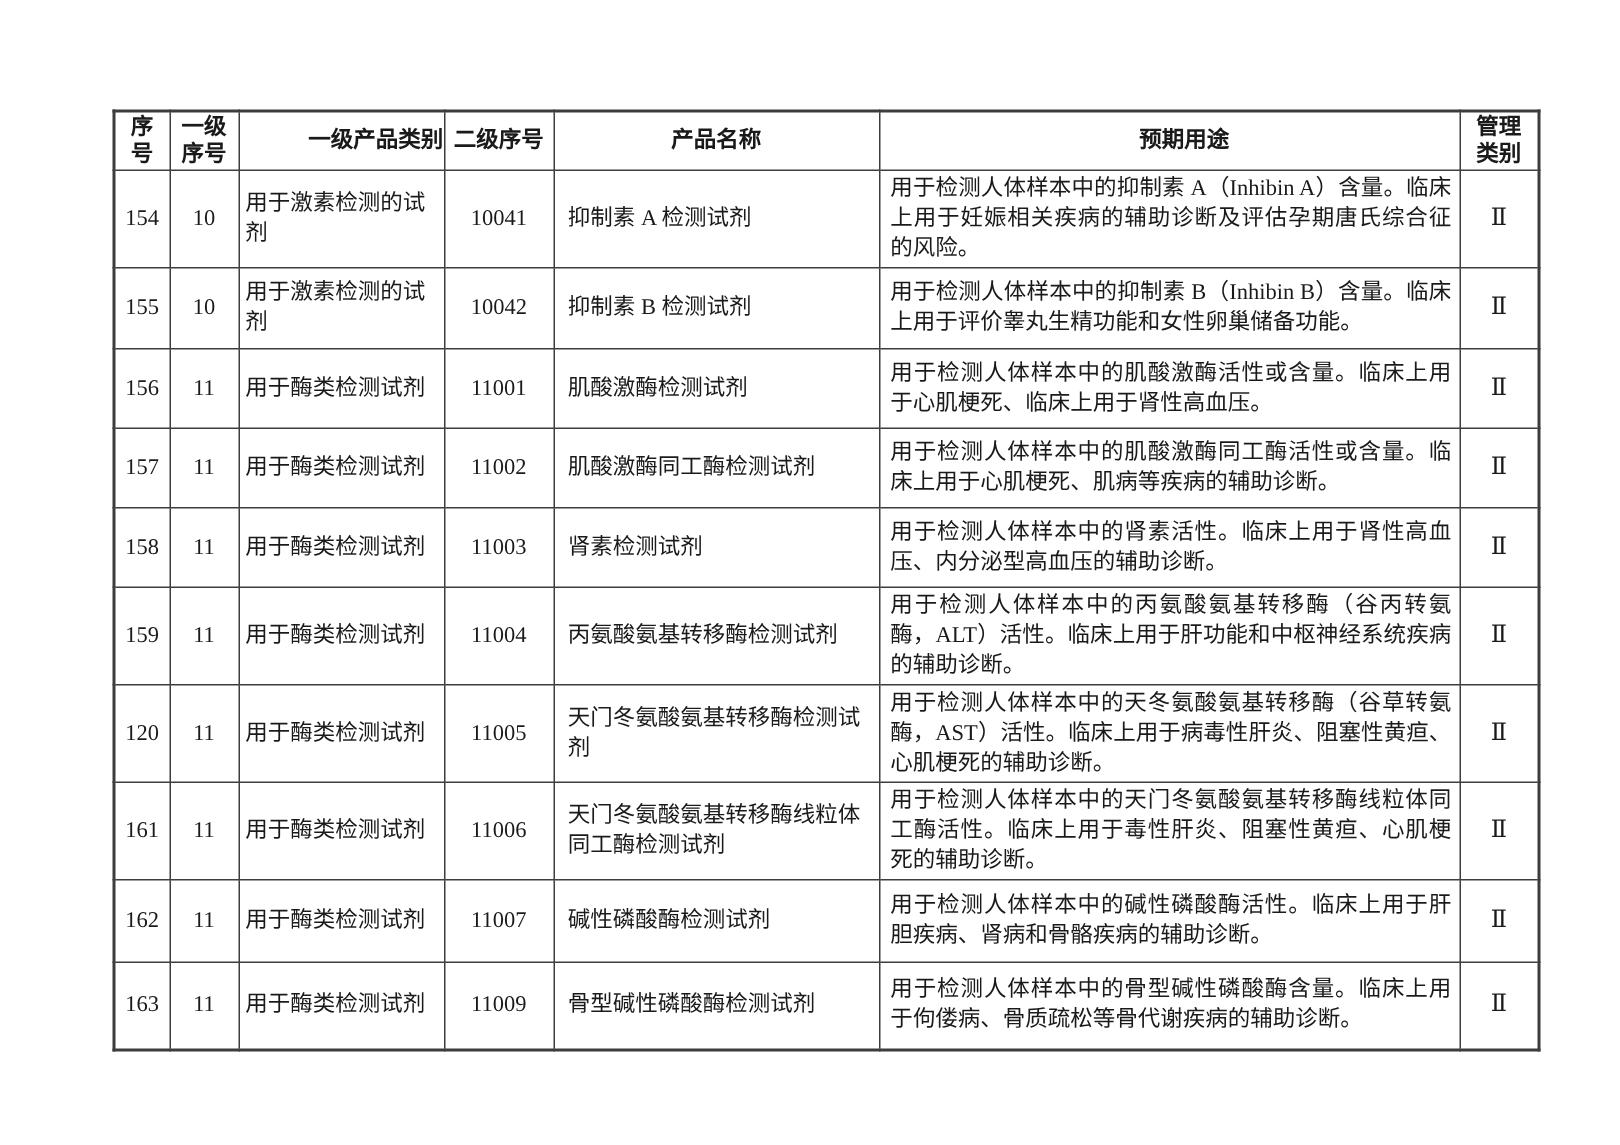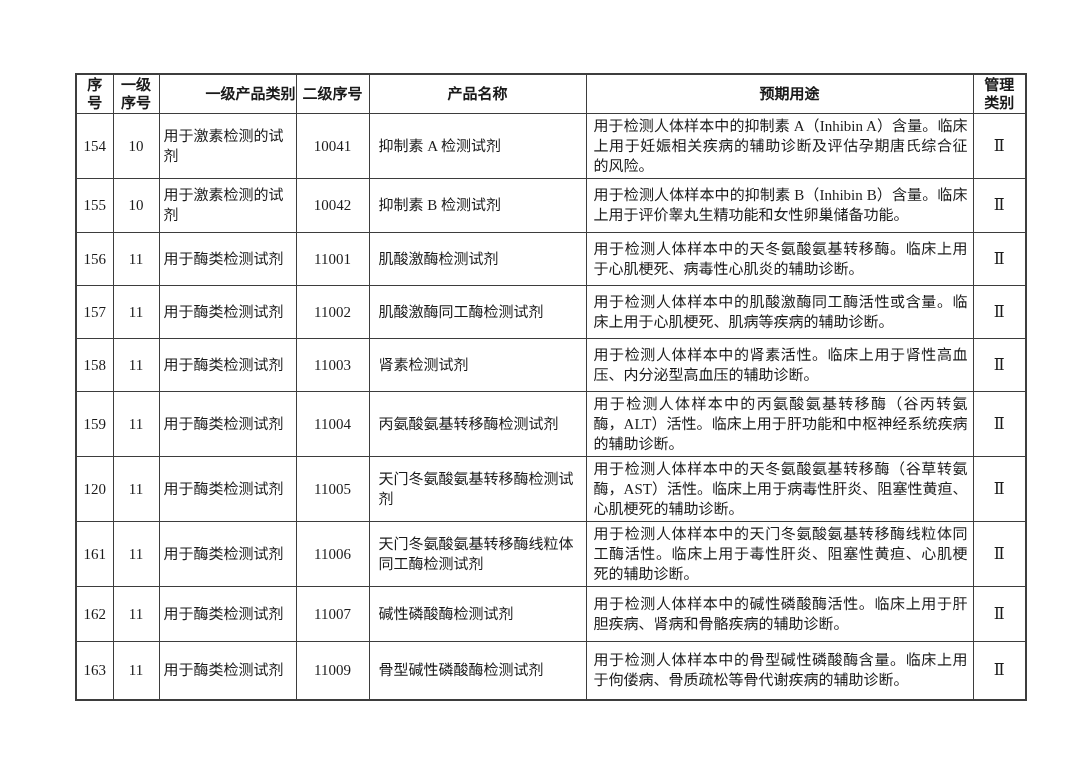--- a/index.html
+++ b/index.html
@@ -136,21 +136,21 @@
         <td class="cell-product_name">抑制素 B 检测试剂</td>
         <td class="cell-intended_use">用于检测人体样本中的抑制素 B（Inhibin B）含量。临床上用于评价睾丸生精功能和女性卵巢储备功能。</td>
         <td class="cell-mgmt_class">Ⅱ</td>
       </tr>
       <tr>
         <td class="cell-seq">156</td>
         <td class="cell-level1_seq">11</td>
         <td class="cell-category">用于酶类检测试剂</td>
         <td class="cell-level2_seq">11001</td>
         <td class="cell-product_name">肌酸激酶检测试剂</td>
-        <td class="cell-intended_use">用于检测人体样本中的天冬氨酸氨基转移酶。临床上用于心肌梗死、病毒性心肌炎的辅助诊断。</td>
+        <td class="cell-intended_use">用于检测人体样本中的肌酸激酶活性或含量。临床上用于心肌梗死、临床上用于肾性高血压。</td>
         <td class="cell-mgmt_class">Ⅱ</td>
       </tr>
       <tr>
         <td class="cell-seq">157</td>
         <td class="cell-level1_seq">11</td>
         <td class="cell-category">用于酶类检测试剂</td>
         <td class="cell-level2_seq">11002</td>
         <td class="cell-product_name">肌酸激酶同工酶检测试剂</td>
         <td class="cell-intended_use">用于检测人体样本中的肌酸激酶同工酶活性或含量。临床上用于心肌梗死、肌病等疾病的辅助诊断。</td>
         <td class="cell-mgmt_class">Ⅱ</td>

